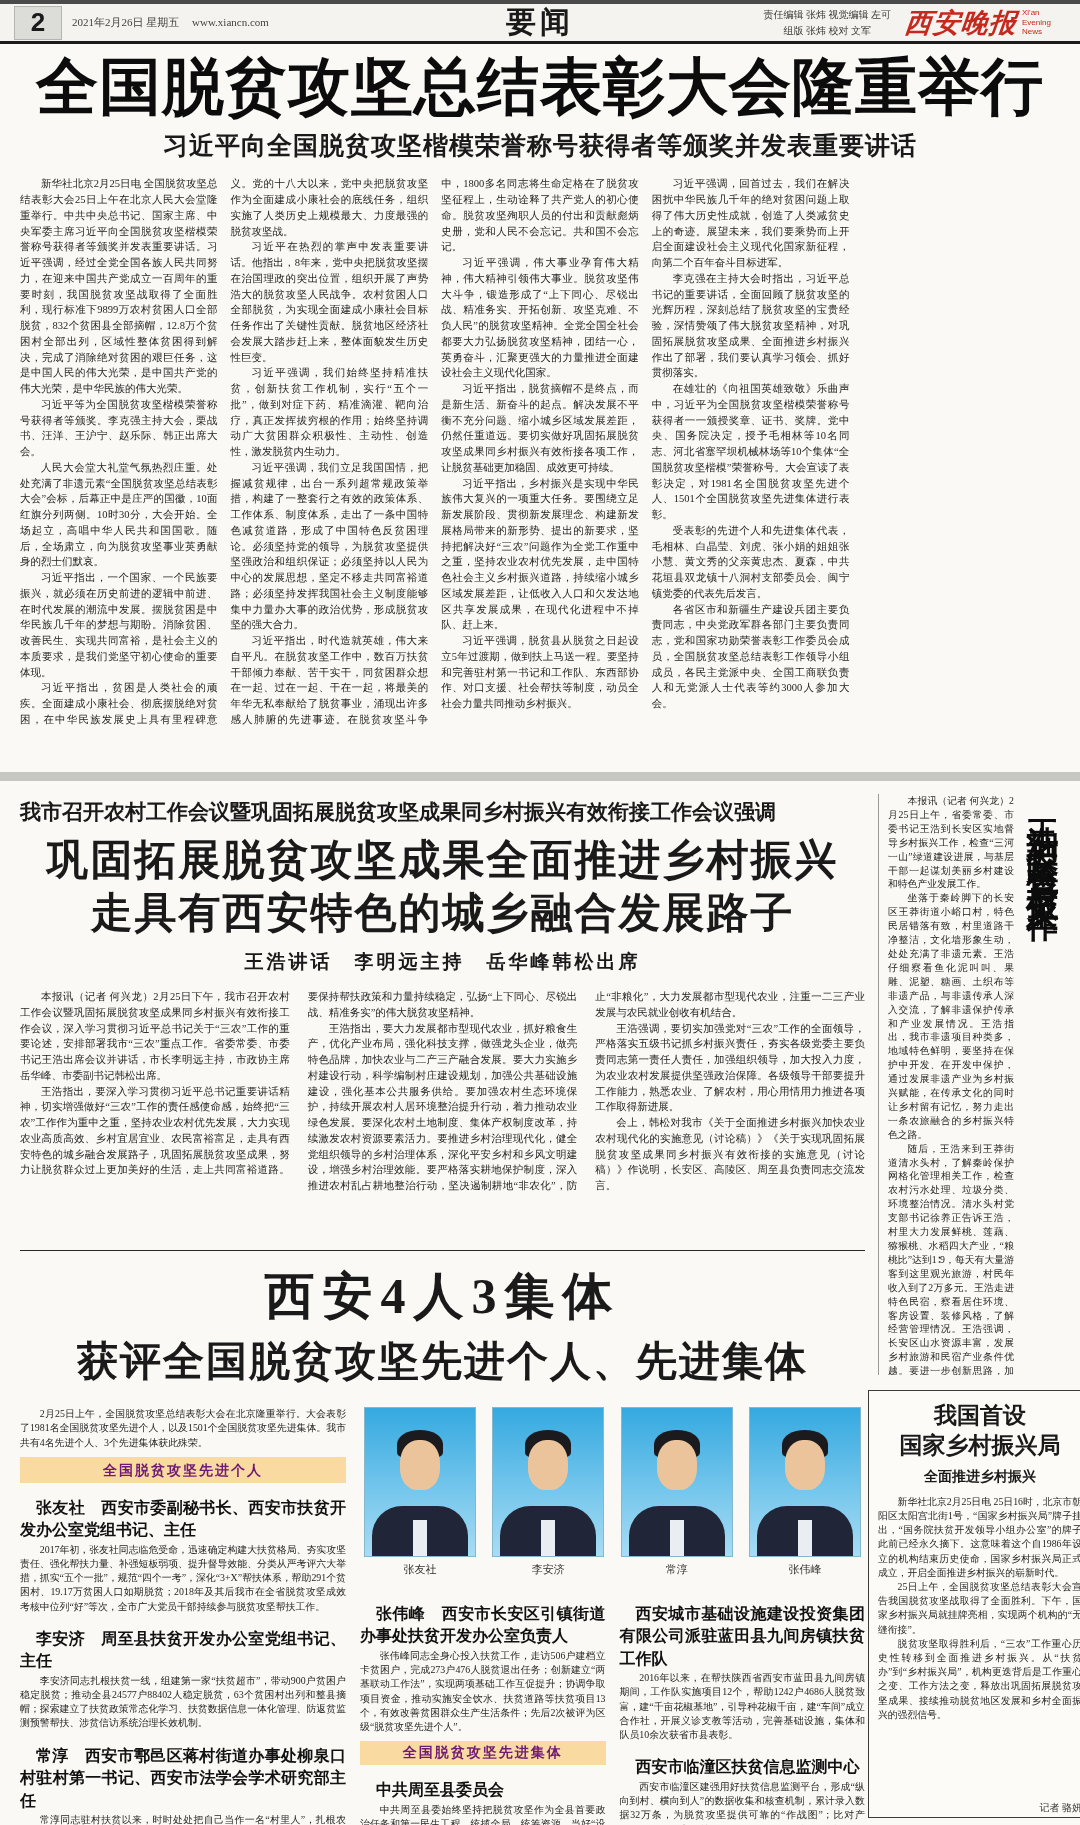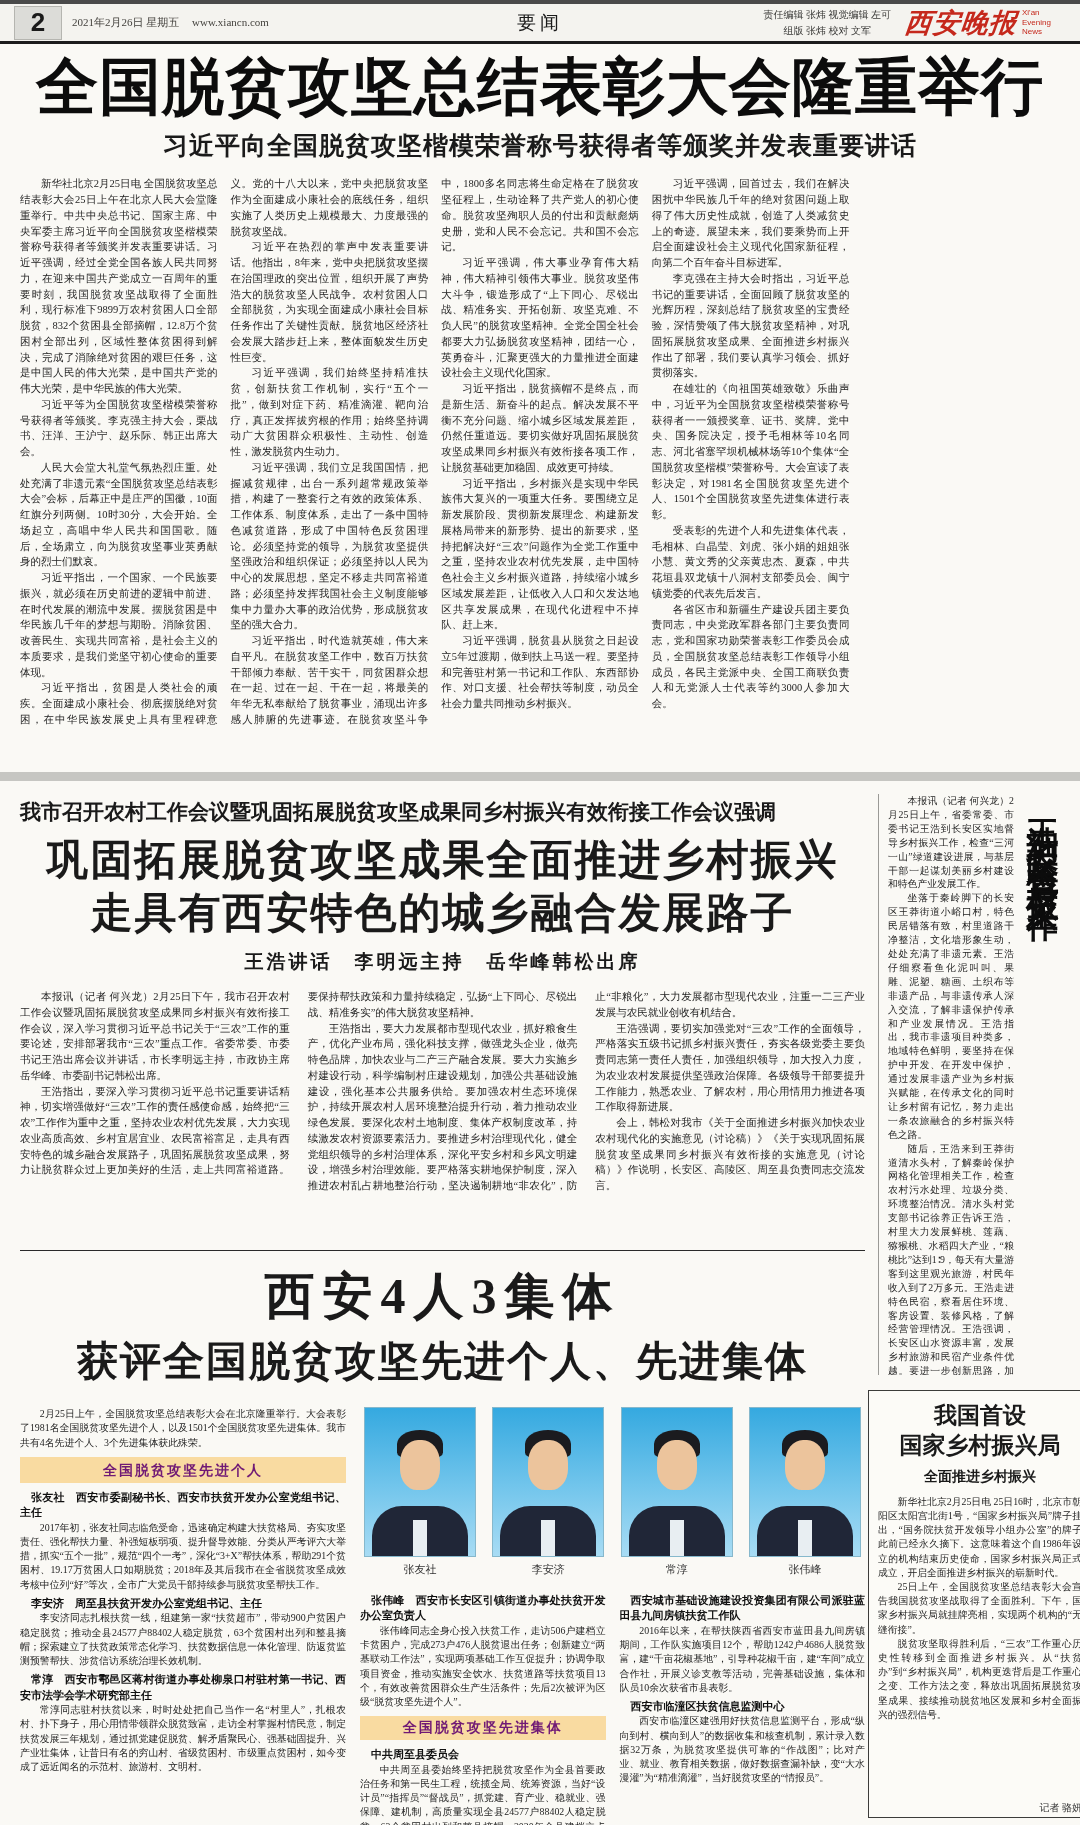--- a/index.html
+++ b/index.html
@@ -12,21 +12,21 @@
   
   .header{position:absolute;top:0;left:0;width:1080px;height:44px;
     border-top:4px solid #4a4a4a;border-bottom:3px solid #1c1c1c;
     display:flex;align-items:center;padding:0 14px;box-sizing:border-box;background:#f4f3ef;}
   .page-num{width:46px;height:32px;background:#dcdcd8;border:1px solid #b5b5b0;
     font-family:"Liberation Sans",sans-serif;font-weight:900;font-size:26px;
     display:flex;align-items:center;justify-content:center;}
   .date-block{font-size:11px;color:#44423e;margin-left:10px;white-space:nowrap;}
   .date-block span{margin-right:10px;}
   .section-title{position:absolute;left:50%;transform:translateX(-50%);
-    font-family:"Liberation Sans",sans-serif;font-weight:400;font-size:19px;letter-spacing:4px;}
+    font-family:"Liberation Sans",sans-serif;font-weight:700;font-size:30px;letter-spacing:4px;}
   .editors{margin-left:auto;font-size:10px;line-height:1.6;color:#3a3a38;text-align:center;margin-right:14px;}
   .masthead{display:flex;align-items:center;gap:5px;}
   .masthead-cn{font-weight:900;font-size:27px;color:#c5281c;font-style:italic;
     font-family:"Liberation Serif",serif;letter-spacing:1px;transform:skewX(-6deg);}
   .masthead-en{font-size:8px;line-height:1.2;color:#c5281c;width:44px;font-family:"Liberation Sans",sans-serif;}
 
   
   .top-article{position:absolute;left:20px;top:52px;width:1040px;}
   .main-headline{font-family:"Liberation Sans",sans-serif;font-weight:900;font-size:62px;
     line-height:1.12;text-align:center;letter-spacing:1px;color:#0c0c0c;}
@@ -73,22 +73,22 @@
     background:linear-gradient(180deg,#35a9e0 0%,#74c6ec 55%,#a8dcf4 100%);}
   .photo .hair{position:absolute;top:22px;left:50%;transform:translateX(-50%);width:46px;height:28px;background:#1b1b1f;border-radius:50% 50% 20% 20%;}
   .photo .head{position:absolute;top:32px;left:50%;transform:translateX(-50%);width:40px;height:50px;background:#ecc49c;border-radius:45% 45% 42% 42%;}
   .photo .suit{position:absolute;bottom:-8px;left:50%;transform:translateX(-50%);width:96px;height:58px;background:#202637;border-radius:30px 30px 0 0;}
   .photo .shirt{position:absolute;bottom:0;left:50%;transform:translateX(-50%);width:14px;height:36px;background:#e8eef2;}
   .photo-caption{text-align:center;font-size:11px;margin-top:5px;color:#333;}
   .bot-cols{display:flex;gap:14px;margin-top:12px;flex:1;overflow:hidden;}
   .bot-col{flex:1;min-width:0;}
   .banner{background:#f9dba1;color:#701a75;font-family:"Liberation Sans",sans-serif;
     font-weight:800;text-align:center;font-size:14px;padding:3px 16px;margin:7px 0;letter-spacing:2px;}
-  .entry-heading{font-family:Liberation Serif, serif;font-weight:700;font-size:11px;
-    line-height:1.4;text-indent:1em;margin-top:4px;color:#111;}
+  .entry-heading{font-family:Liberation Mono, monospace;font-weight:700;font-size:16px;
+    line-height:1.4;text-indent:1em;margin-top:15px;color:#111;}
   .entry p{margin:0;text-indent:2em;}
   .entry{font-size:9.9px;line-height:1.44;text-align:justify;color:#242424;}
 
   
   .right-box{position:absolute;left:868px;top:1390px;width:224px;height:428px;
     border:1px solid #3c3c3a;background:#fcfbf7;padding:10px 9px;box-sizing:border-box;overflow:hidden;}
   .box-title{font-family:"Liberation Sans",sans-serif;font-weight:900;font-size:23px;
     line-height:1.3;text-align:center;}
   .box-subhead{font-family:"Liberation Sans",sans-serif;font-weight:700;font-size:14px;
     text-align:center;margin:7px 0 9px;}

